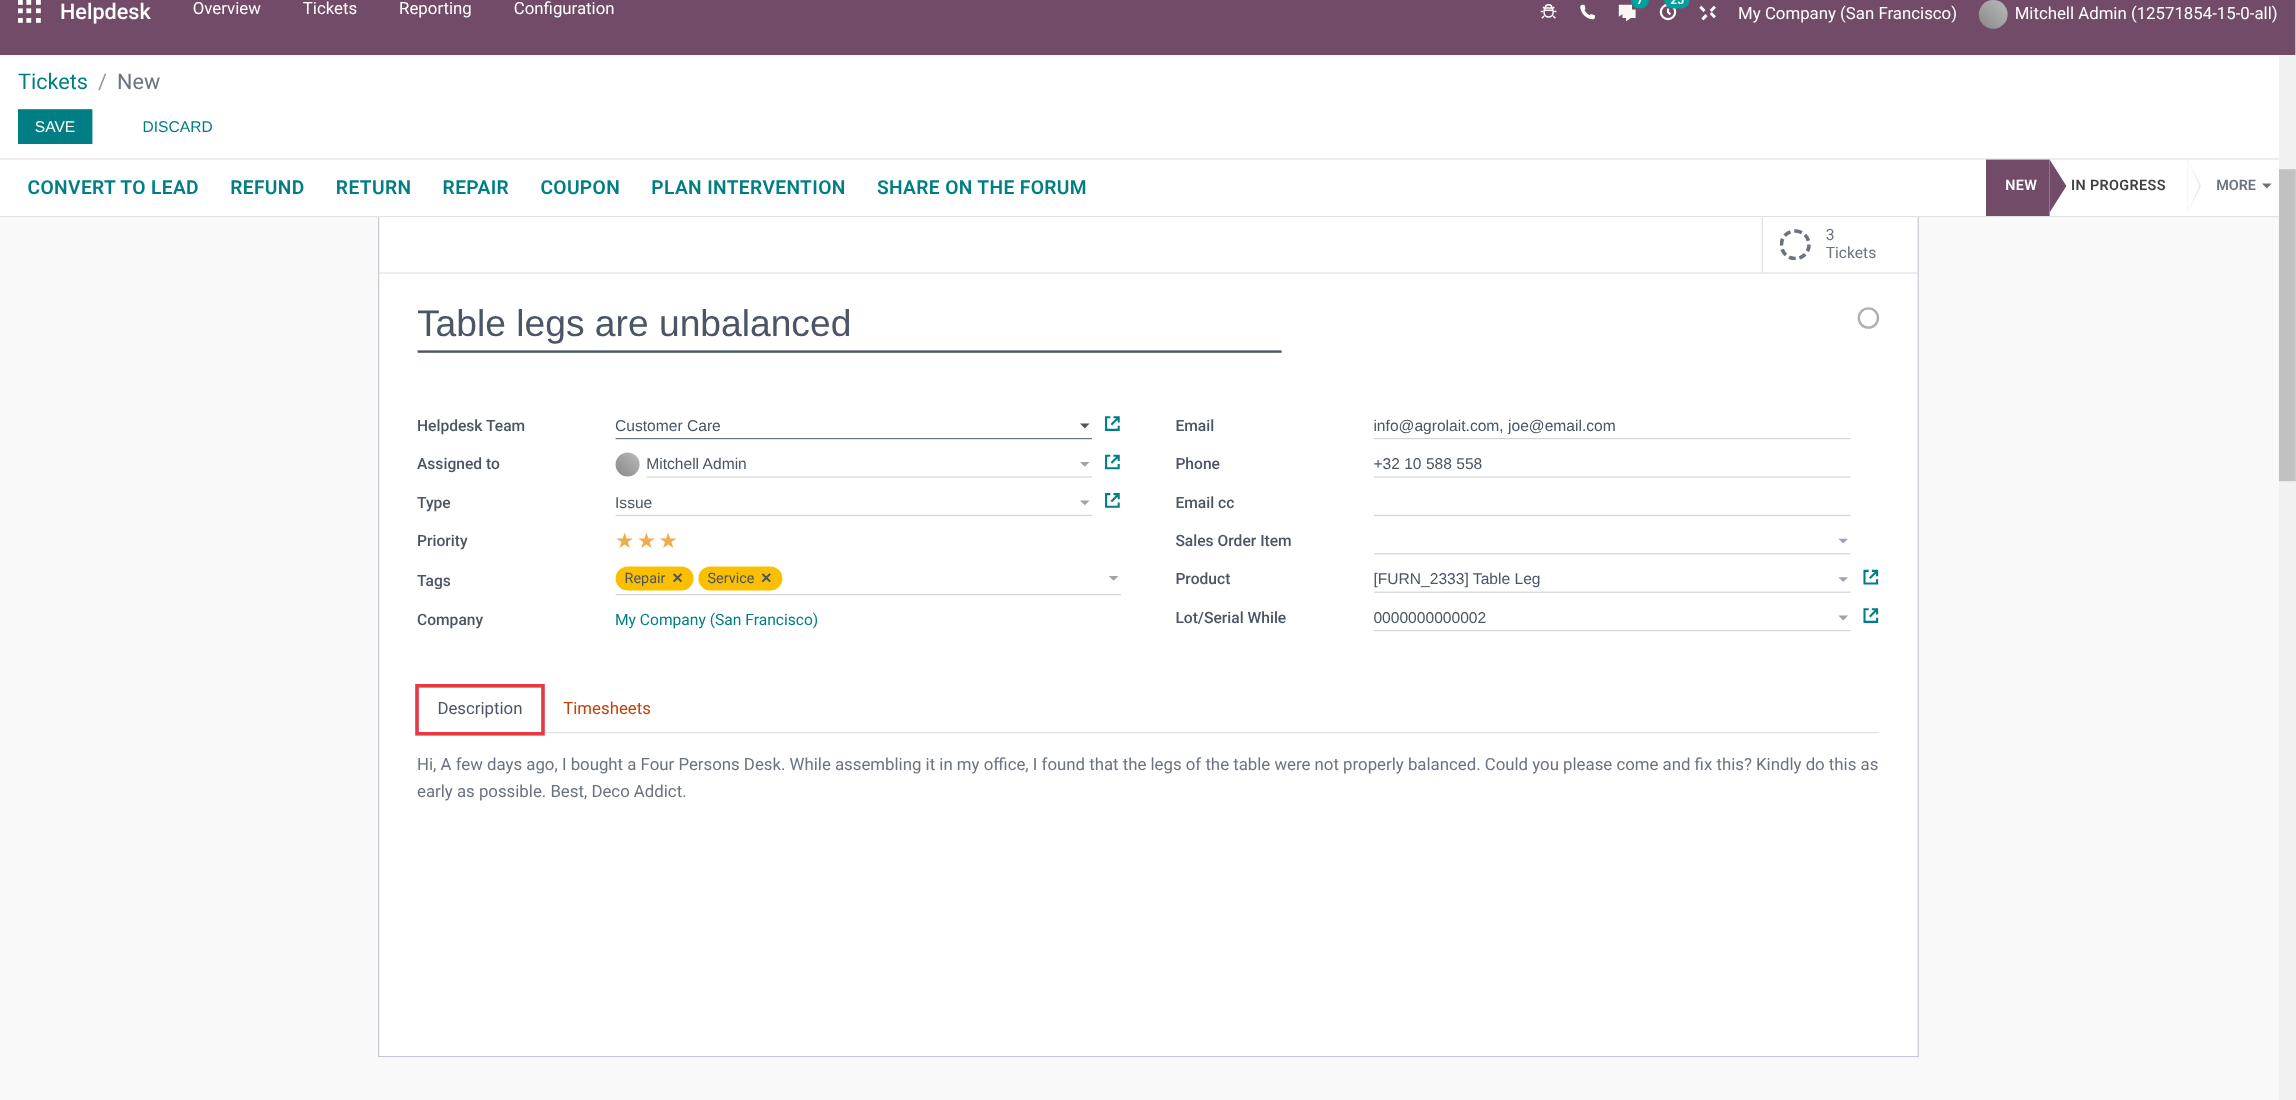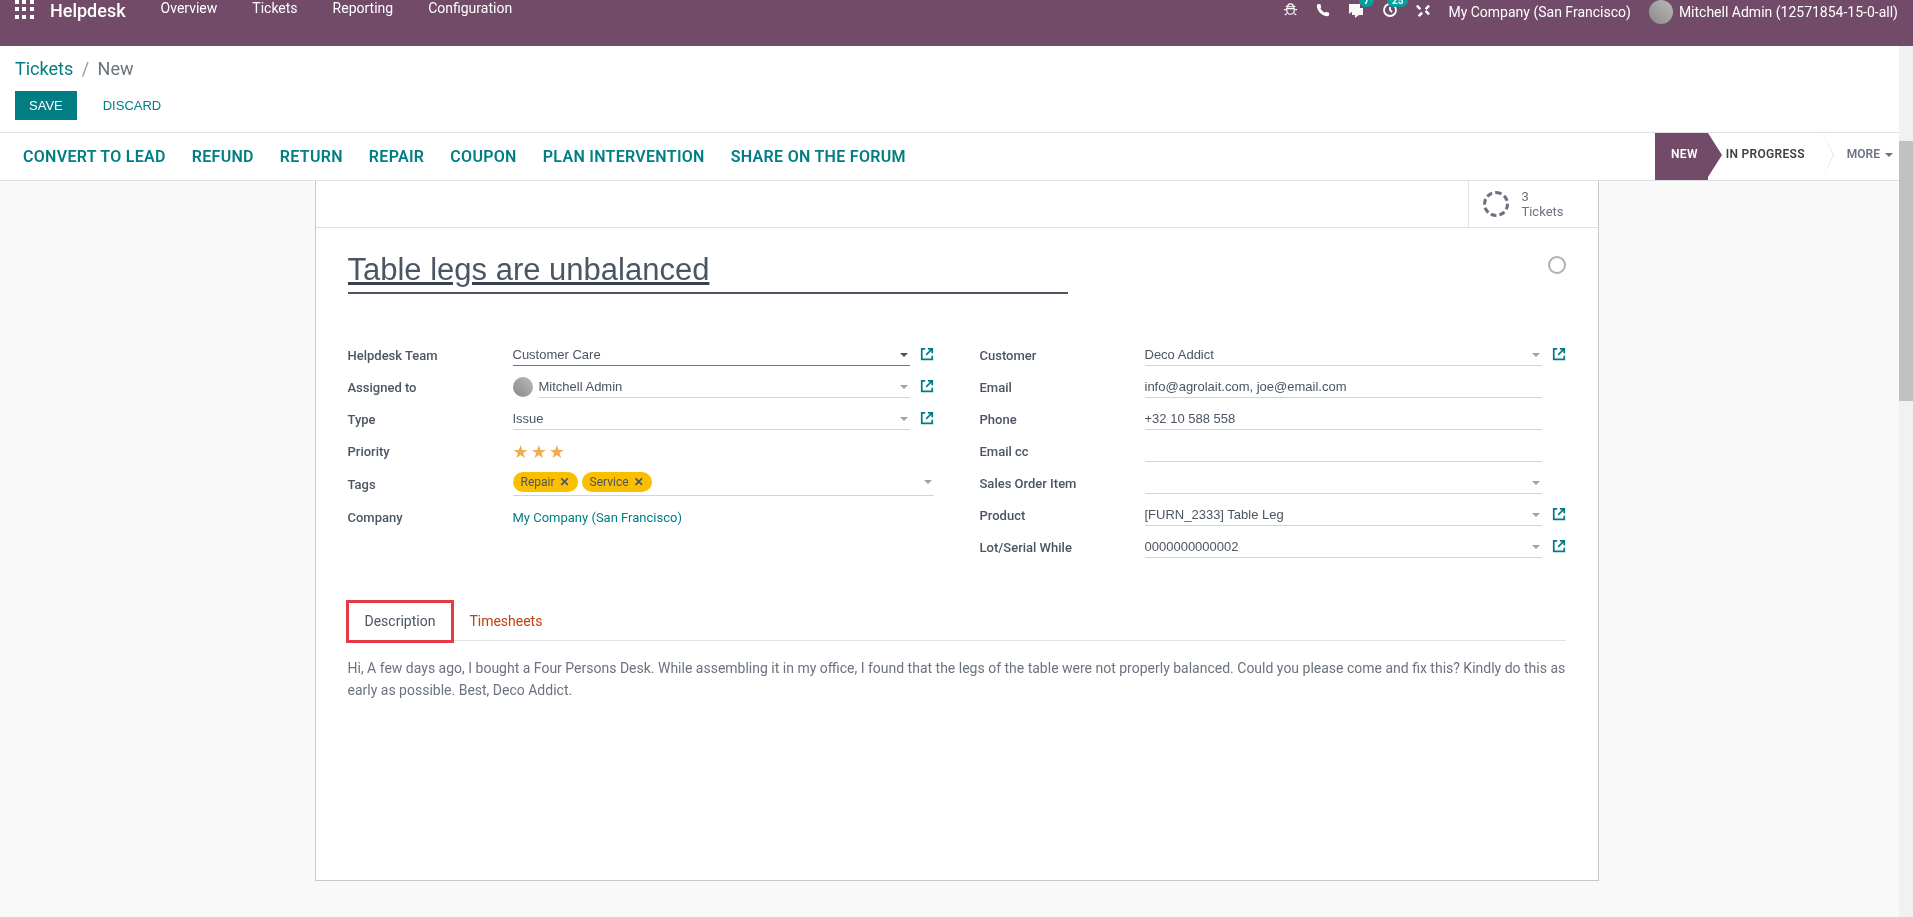--- a/index.html
+++ b/index.html
@@ -92,21 +92,21 @@
   margin-bottom: 12px;
 }
 .breadcrumb a {
   color: #017E84;
   text-decoration: none;
 }
 .breadcrumb .sep { color: #999; margin: 0 4px; }
 .breadcrumb .current { color: #6b7280; }
 .cp-buttons {
   display: flex;
-  gap: 12px;
+  gap: 28px;
   padding-bottom: 12px;
 }
 .btn {
   border: none;
   padding: 7px 14px;
   font-size: 13px;
   font-weight: 500;
   cursor: pointer;
 }
 .btn-primary { background: #017E84; color: white; }
@@ -237,21 +237,20 @@
   font-size: 13px;
   color: #6b7280;
 }
 
 .form-content {
   padding: 24px 32px;
 }
 .title-row {
   display: flex;
   align-items: flex-start;
-  text-decoration: underline;
 }
 .title-input {
   font-size: 31px;
   border: none;
   border-bottom: 2px solid #4b5563;
   outline: none;
   width: 720px;
   padding-bottom: 4px;
   color: #4b5563;
 }
@@ -549,30 +548,20 @@
           <div class="form-row">
             <div class="form-label">Company</div>
             <div class="form-field">
               <span class="link-text">My Company (San Francisco)</span>
             </div>
           </div>
         </div>
 
         <div class="form-group">
           <div class="form-row">
-            <div class="form-label">Customer</div>
-            <div class="form-field">
-              <input class="field-input" value="Deco Addict" style="">
-              <span class="field-dropdown caret-down" style="color:#9ca3af;"></span>
-            </div>
-            <span class="ext-link"><svg viewBox="0 0 16 16" fill="none" stroke="#017E84" stroke-width="2">
-                  <path d="M6 2H2v12h12v-4M9 2h5v5M14 2L7 9"></path>
-                </svg></span>
-          </div>
-          <div class="form-row">
             <div class="form-label">Email</div>
             <div class="form-field">
               <input class="field-input" value="info@agrolait.com, joe@email.com" style="">
             </div>
             <span class="ext-link" style="visibility:hidden;"><svg viewBox="0 0 16 16"></svg></span>
           </div>
           <div class="form-row">
             <div class="form-label">Phone</div>
             <div class="form-field">
               <input class="field-input" value="+32 10 588 558" style="">

